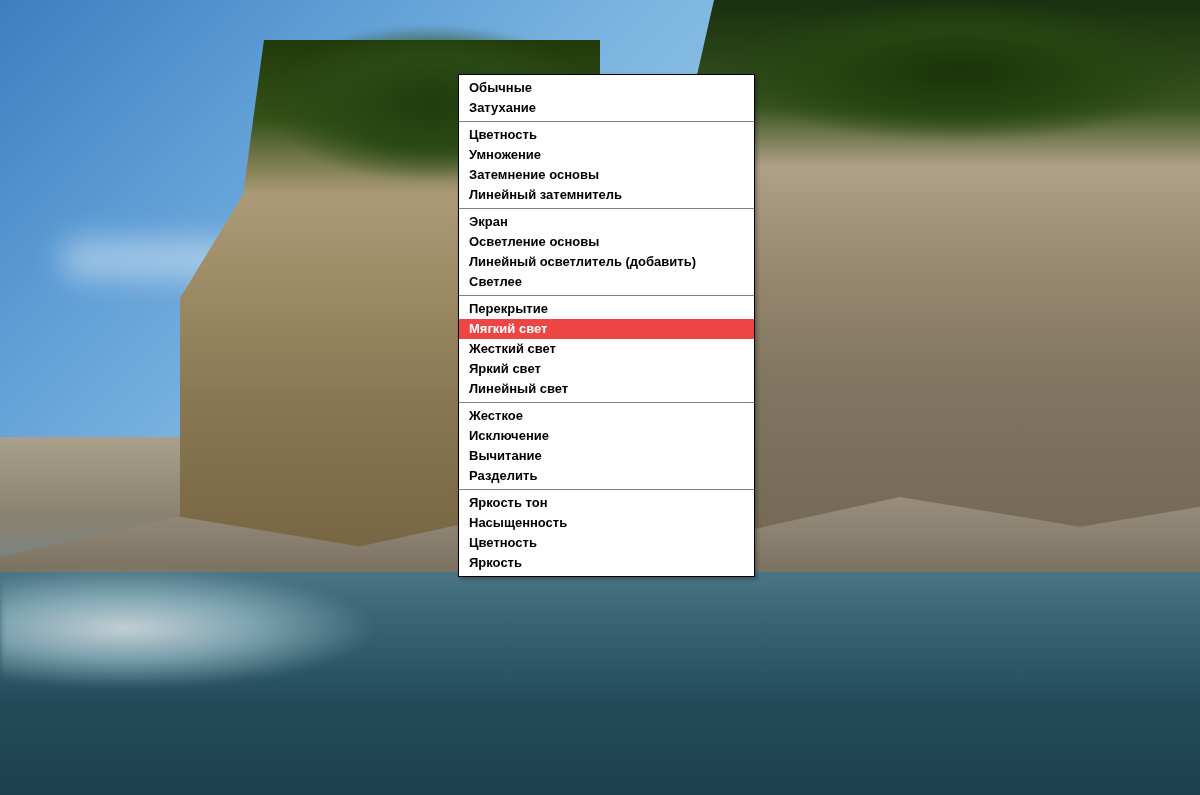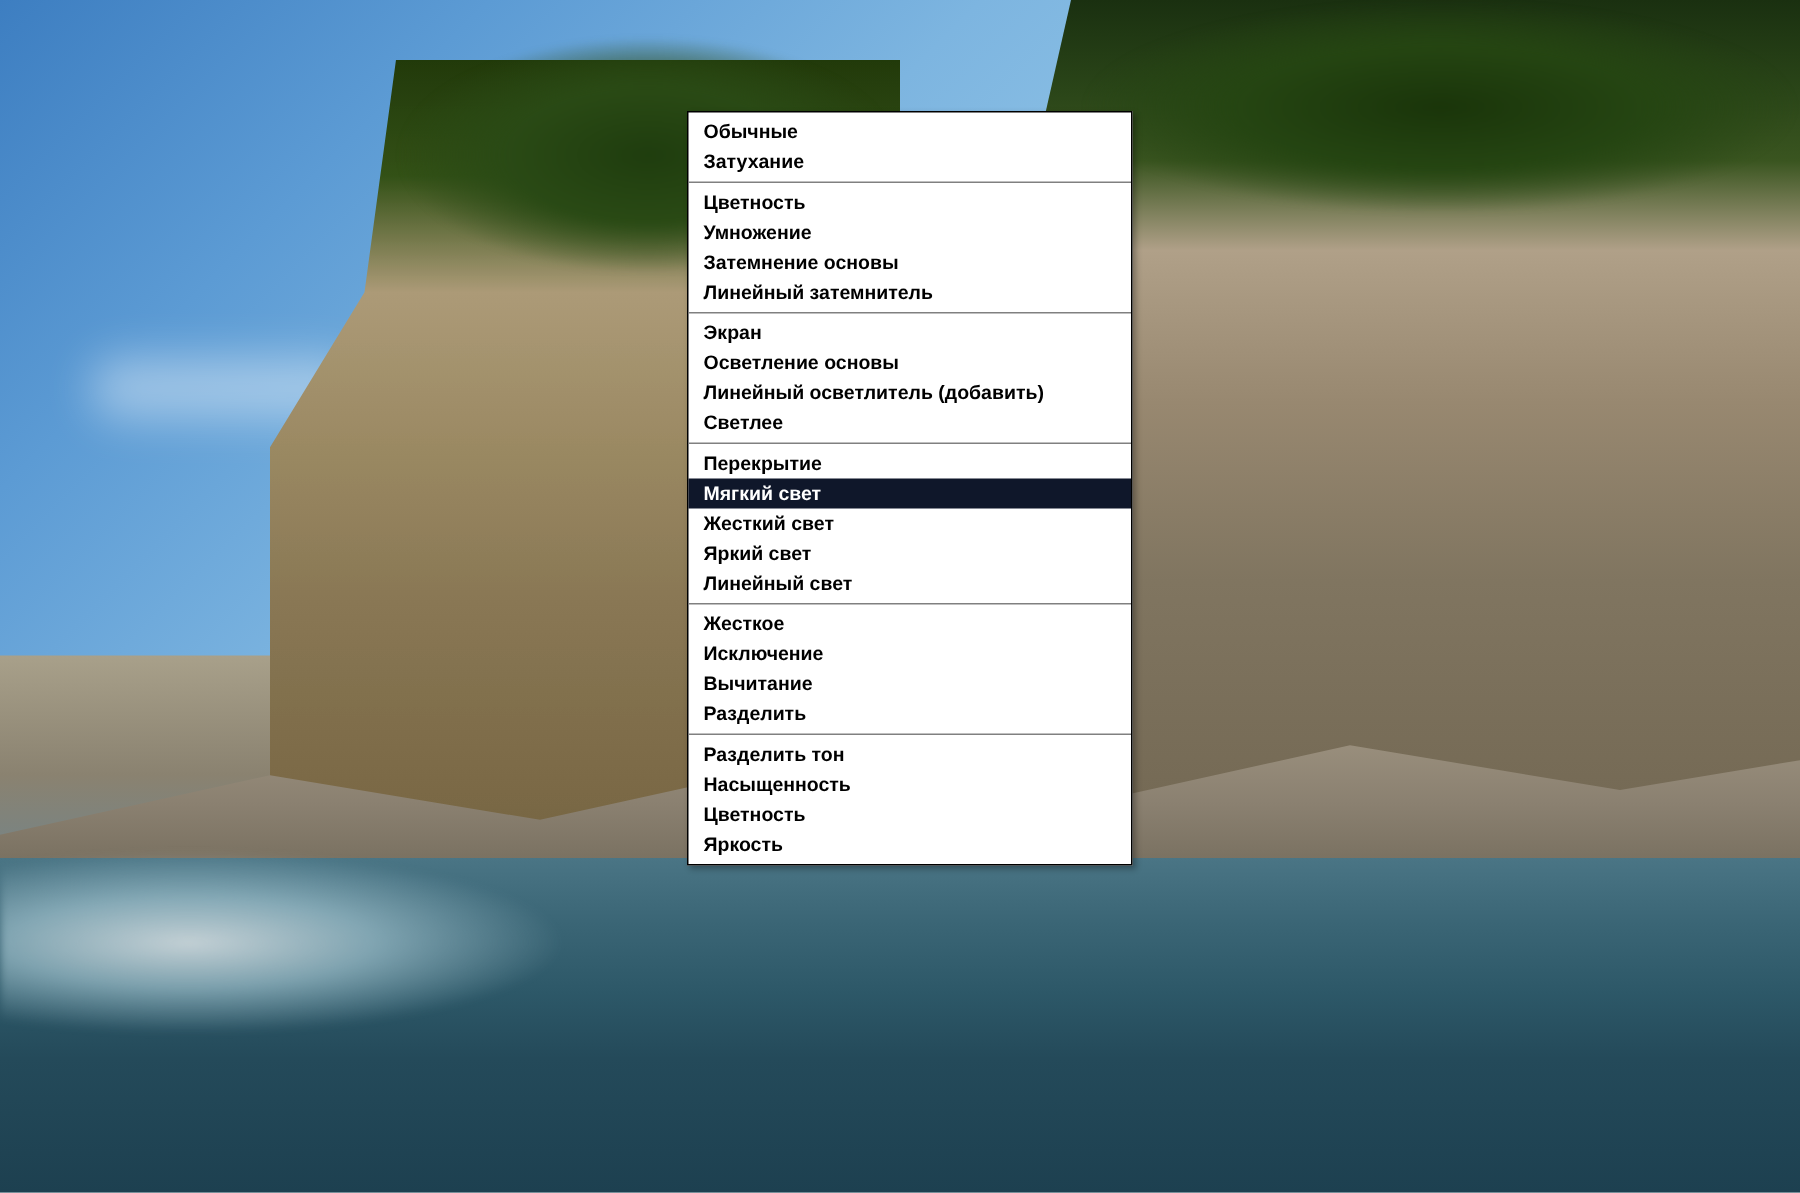--- a/index.html
+++ b/index.html
@@ -124,21 +124,21 @@
     }
     .menu-item {
       padding: 1px 10px;
       font-weight: bold;
       color: #000000;
       cursor: default;
       white-space: nowrap;
       line-height: 18px;
     }
     .menu-item.selected {
-      background: #0f172a;
+      background: #ef4444;
       color: #ffffff;
     }
   </style>
 </head>
 <body>
 
 <div class="bg">
   <div class="sky"></div>
   <div class="cloud"></div>
   <div class="cliff-right"></div>
@@ -174,18 +174,18 @@
       <div class="menu-item">Яркий свет</div>
       <div class="menu-item">Линейный свет</div>
     </div>
     <div class="menu-group">
       <div class="menu-item">Жесткое</div>
       <div class="menu-item">Исключение</div>
       <div class="menu-item">Вычитание</div>
       <div class="menu-item">Разделить</div>
     </div>
     <div class="menu-group">
-      <div class="menu-item">Разделить тон</div>
+      <div class="menu-item">Яркость тон</div>
       <div class="menu-item">Насыщенность</div>
       <div class="menu-item">Цветность</div>
       <div class="menu-item">Яркость</div>
     </div>
   </div>
 
 </body></html>

